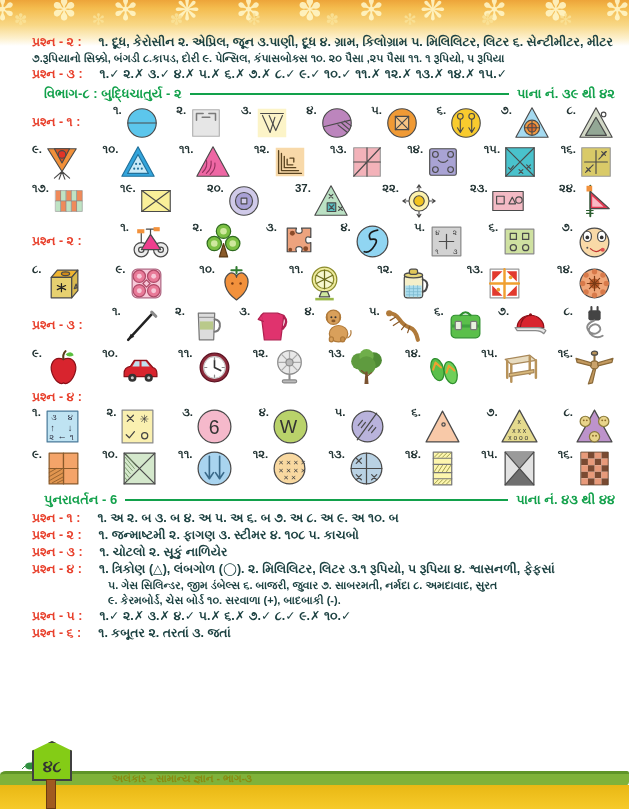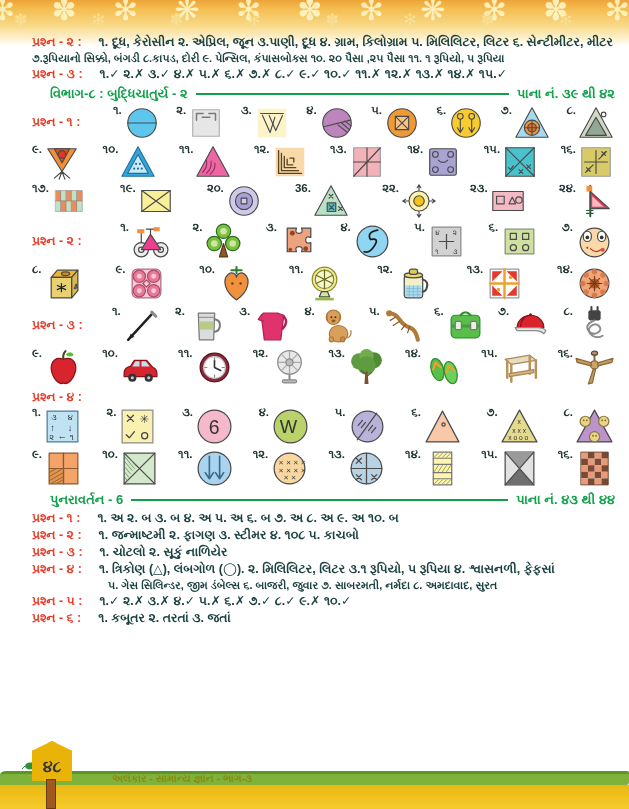--- a/index.html
+++ b/index.html
@@ -12,40 +12,40 @@
   .top-band .flowers{position:absolute;top:-8px;left:-10px;white-space:nowrap;
     font-size:30px;letter-spacing:14px;color:rgba(255,248,205,.85);}
   .top-band .flowers2{position:absolute;top:10px;left:14px;white-space:nowrap;
     font-size:16px;letter-spacing:30px;color:rgba(250,225,150,.9);}
   
   .content{position:absolute;top:34px;left:32px;right:14px;}
   .ans-row{font-size:12.5px;line-height:1.36;color:#1d4242;font-weight:bold;}
   .qlabel{color:#e8402c;font-weight:bold;white-space:nowrap;margin-right:17px;font-size:12.5px;}
   .cont-line{font-size:11px;line-height:1.36;color:#1d4242;font-weight:bold;}
   .indent{padding-left:76px;}
-  .section-header{display:flex;align-items:center;margin:3px 0 2px 18px;}
+  .section-header{display:flex;align-items:center;margin:3px 0 2px 12px;}
   .section-title,.section-pages{color:#12a14b;font-weight:bold;font-size:13px;white-space:nowrap;}
   .section-line{flex:1;border-top:2px solid #12a14b;margin:0 8px;}
   
   .grid-row{display:flex;align-items:center;justify-content:space-between;margin:1px 0;}
   .g-item{display:flex;align-items:flex-start;}
   .g-num{font-weight:bold;font-size:11.5px;color:#223333;margin:0 1px 0 0;}
   .tile svg{width:38px;height:38px;display:block;}
   .q2grid .tile svg,.q3grid .tile svg,.q4grid .tile svg{width:41px;height:41px;}
   .q4-label-line{margin-top:2px;}
   
   .footer{position:absolute;left:0;right:0;bottom:0;height:52px;}
   .grass{position:absolute;bottom:22px;left:0;right:0;height:13px;background:#7fb23a;
     border-top:3px solid #5f9428;border-radius:6px 2px 8px 2px/4px 2px 5px 2px;}
   .yellow-band{position:absolute;bottom:0;left:0;right:0;height:24px;
     background:linear-gradient(#e9b814,#f6ca2a);}
   .book-title{position:absolute;bottom:24px;left:112px;font-size:10.5px;font-weight:bold;color:#8a8a10;}
   .signpost{position:absolute;left:26px;bottom:2px;width:46px;height:66px;}
-  .sign{position:absolute;top:0;left:6px;width:36px;height:36px;background:#eab308;
-    border:2px solid #eab308;clip-path:polygon(50% 0,104% 26%,104% 104%,-4% 104%,-4% 26%);
+  .sign{position:absolute;top:0;left:6px;width:36px;height:36px;background:#84cc16;
+    border:2px solid #404040;clip-path:polygon(50% 0,104% 26%,104% 104%,-4% 104%,-4% 26%);
     display:flex;align-items:flex-end;justify-content:center;}
   .sign span{font-size:16px;font-weight:bold;color:#333;padding-bottom:3px;}
   .post{position:absolute;top:38px;left:20px;width:8px;height:28px;background:#a05a20;border:1px solid #6a3a10;}
   .bird{position:absolute;top:16px;left:-4px;width:16px;height:16px;}
 </style>
 </head>
 <body>
 
 <div class="page">
 
@@ -315,21 +315,21 @@
               <svg viewBox="0 0 40 40">
                 <g fill="none" stroke="#4a4a4a" stroke-width="1.2" stroke-linecap="round" stroke-linejoin="round">
                   <circle cx="20" cy="20" r="15" fill="#d0cae9"></circle>
                   <circle cx="20" cy="20" r="9" fill="#a9a1d6"></circle>
                   <rect x="17" y="17" width="6" height="6" fill="#d0cae9"></rect>
                 </g>
               </svg>
             </span>
           </span>
           <span class="g-item">
-            <span class="g-num">36.</span>
+            <span class="g-num">37.</span>
             <span class="tile">
               <svg viewBox="0 0 40 40">
                 <g fill="none" stroke="#4a4a4a" stroke-width="1.2" stroke-linecap="round" stroke-linejoin="round">
                   <path d="M20 4 L37 35 H3 Z" fill="#bbe1c4"></path>
                   <path d="M18 13 l4 4 M22 13 l-4 4"></path>
                   <rect x="16" y="22" width="9" height="9" fill="#59bdc0"></rect>
                   <path d="M18 24 l5 5 M23 24 l-5 5 M28 26 l4 4 M32 26 l-4 4"></path>
                 </g>
               </svg>
             </span>
@@ -1080,20 +1080,21 @@
     <div class="ans-row">
       <span class="qlabel">પ્રશ્ન - ૨ :</span><span>૧. જન્માષ્ટમી ૨. ફાગણ ૩. સ્ટીમર ૪. ૧૦૮ ૫. કાચબો</span>
     </div>
     <div class="ans-row">
       <span class="qlabel">પ્રશ્ન - ૩ :</span><span>૧. ચોટલો ૨. સૂકું નાળિયેર</span>
     </div>
     <div class="ans-row">
       <span class="qlabel">પ્રશ્ન - ૪ :</span><span>૧. ત્રિકોણ (△), લંબગોળ (◯). ૨. મિલિલિટર, લિટર ૩.૧ રૂપિયો, ૫ રૂપિયા ૪. શ્વાસનળી, ફેફસાં</span>
     </div>
     <div class="cont-line indent">૫. ગેસ સિલિન્ડર, જીમ ડંબેલ્સ ૬. બાજરી, જુવાર ૭. સાબરમતી, નર્મદા ૮. અમદાવાદ, સુરત</div>
+    <div class="cont-line indent">૯. કેરમબોર્ડ, ચેસ બોર્ડ ૧૦. સરવાળા (+), બાદબાકી (-).</div>
     <div class="ans-row">
       <span class="qlabel">પ્રશ્ન - ૫ :</span><span>૧.✓ ૨.✗ ૩.✗ ૪.✓ ૫.✗ ૬.✗ ૭.✓ ૮.✓ ૯.✗ ૧૦.✓</span>
     </div>
     <div class="ans-row">
       <span class="qlabel">પ્રશ્ન - ૬ :</span><span>૧. કબૂતર ૨. તરતાં ૩. જતાં</span>
     </div>
   </div>
 
   <div class="footer">
     <div class="grass"></div>

